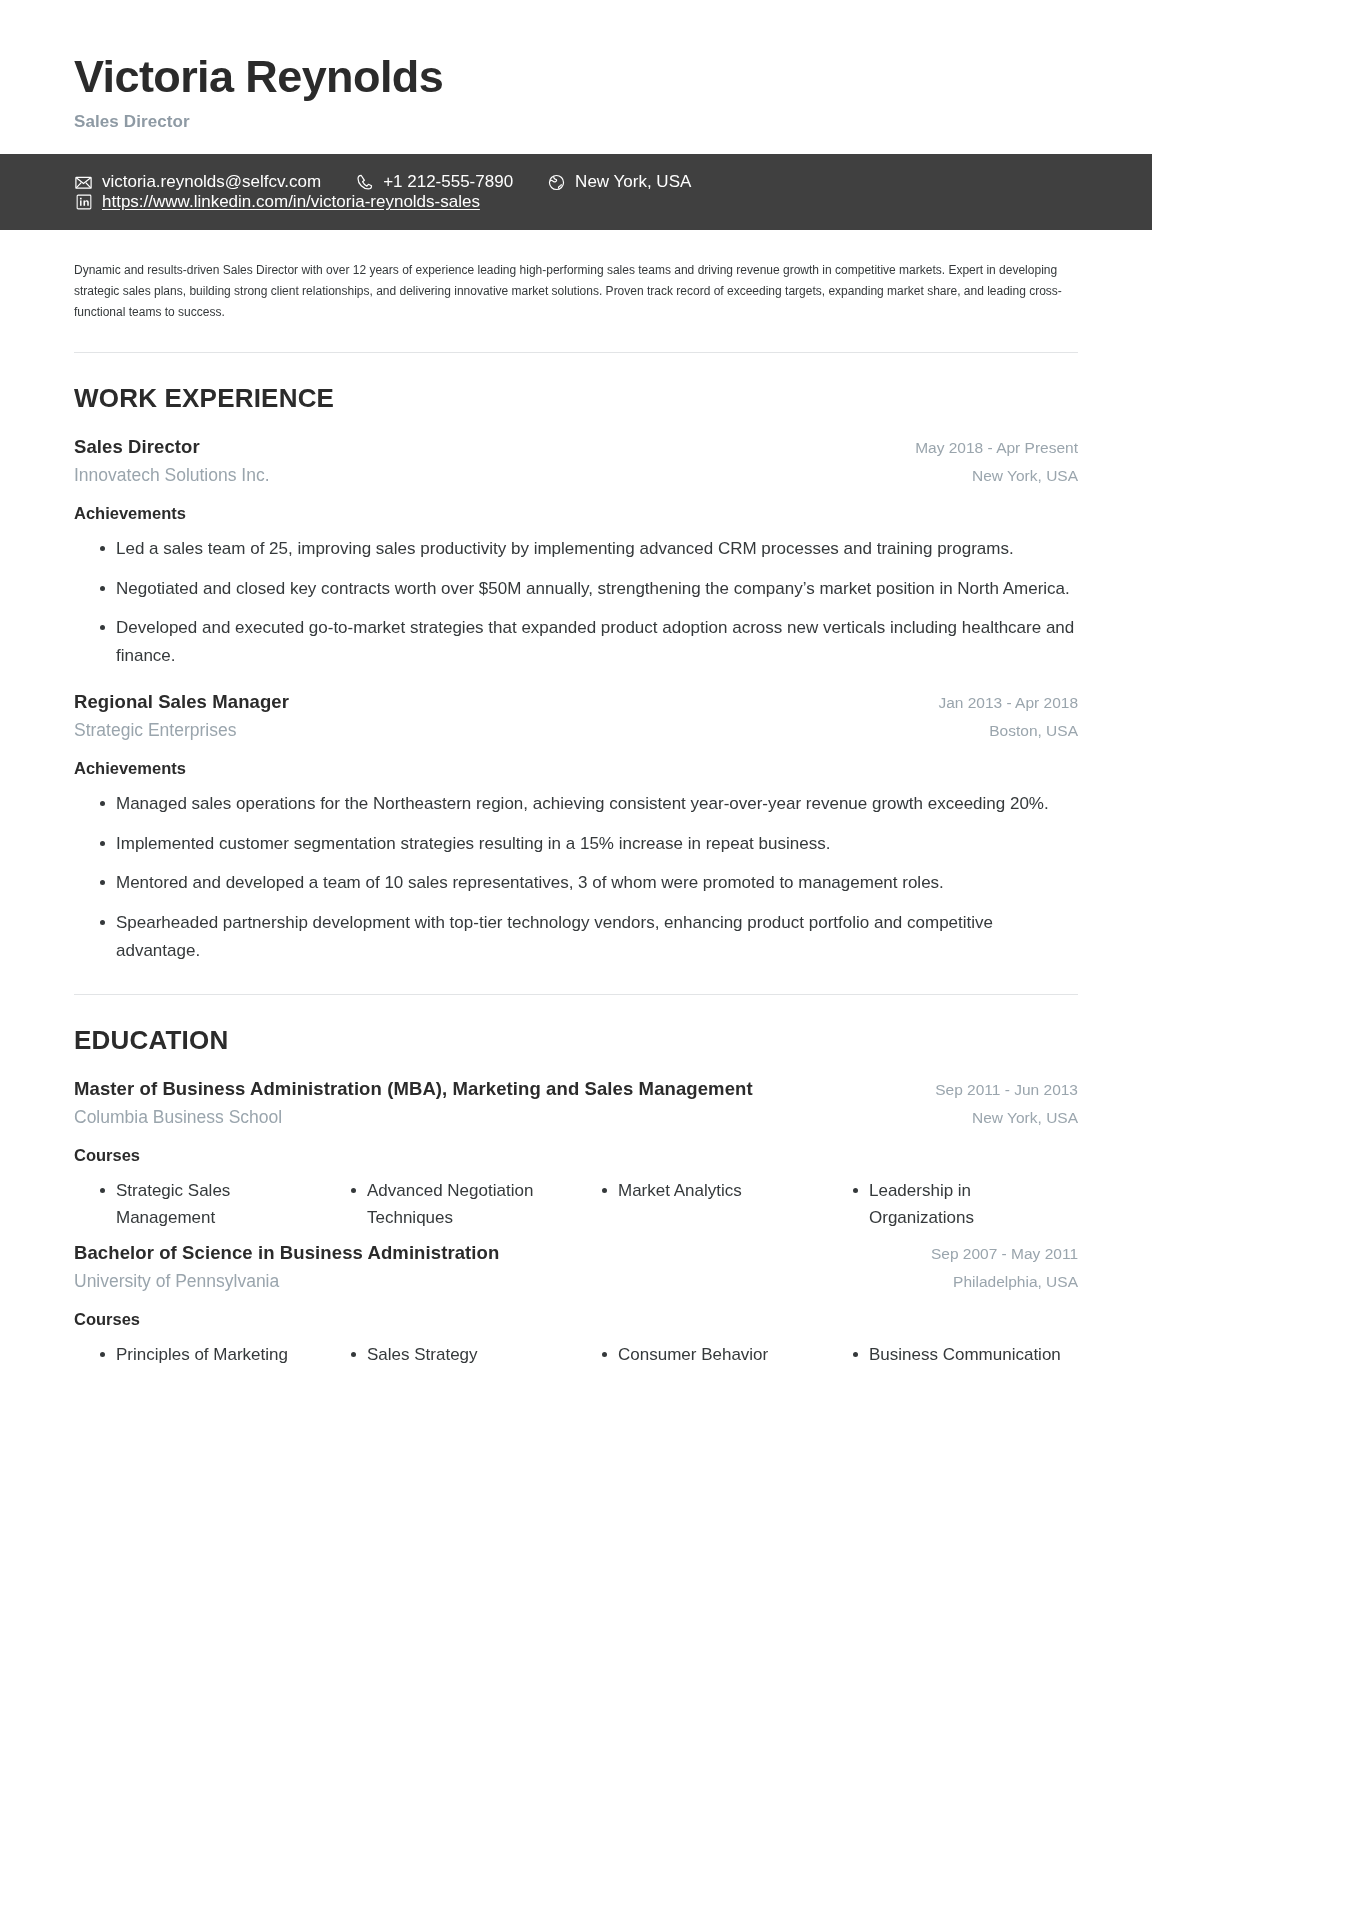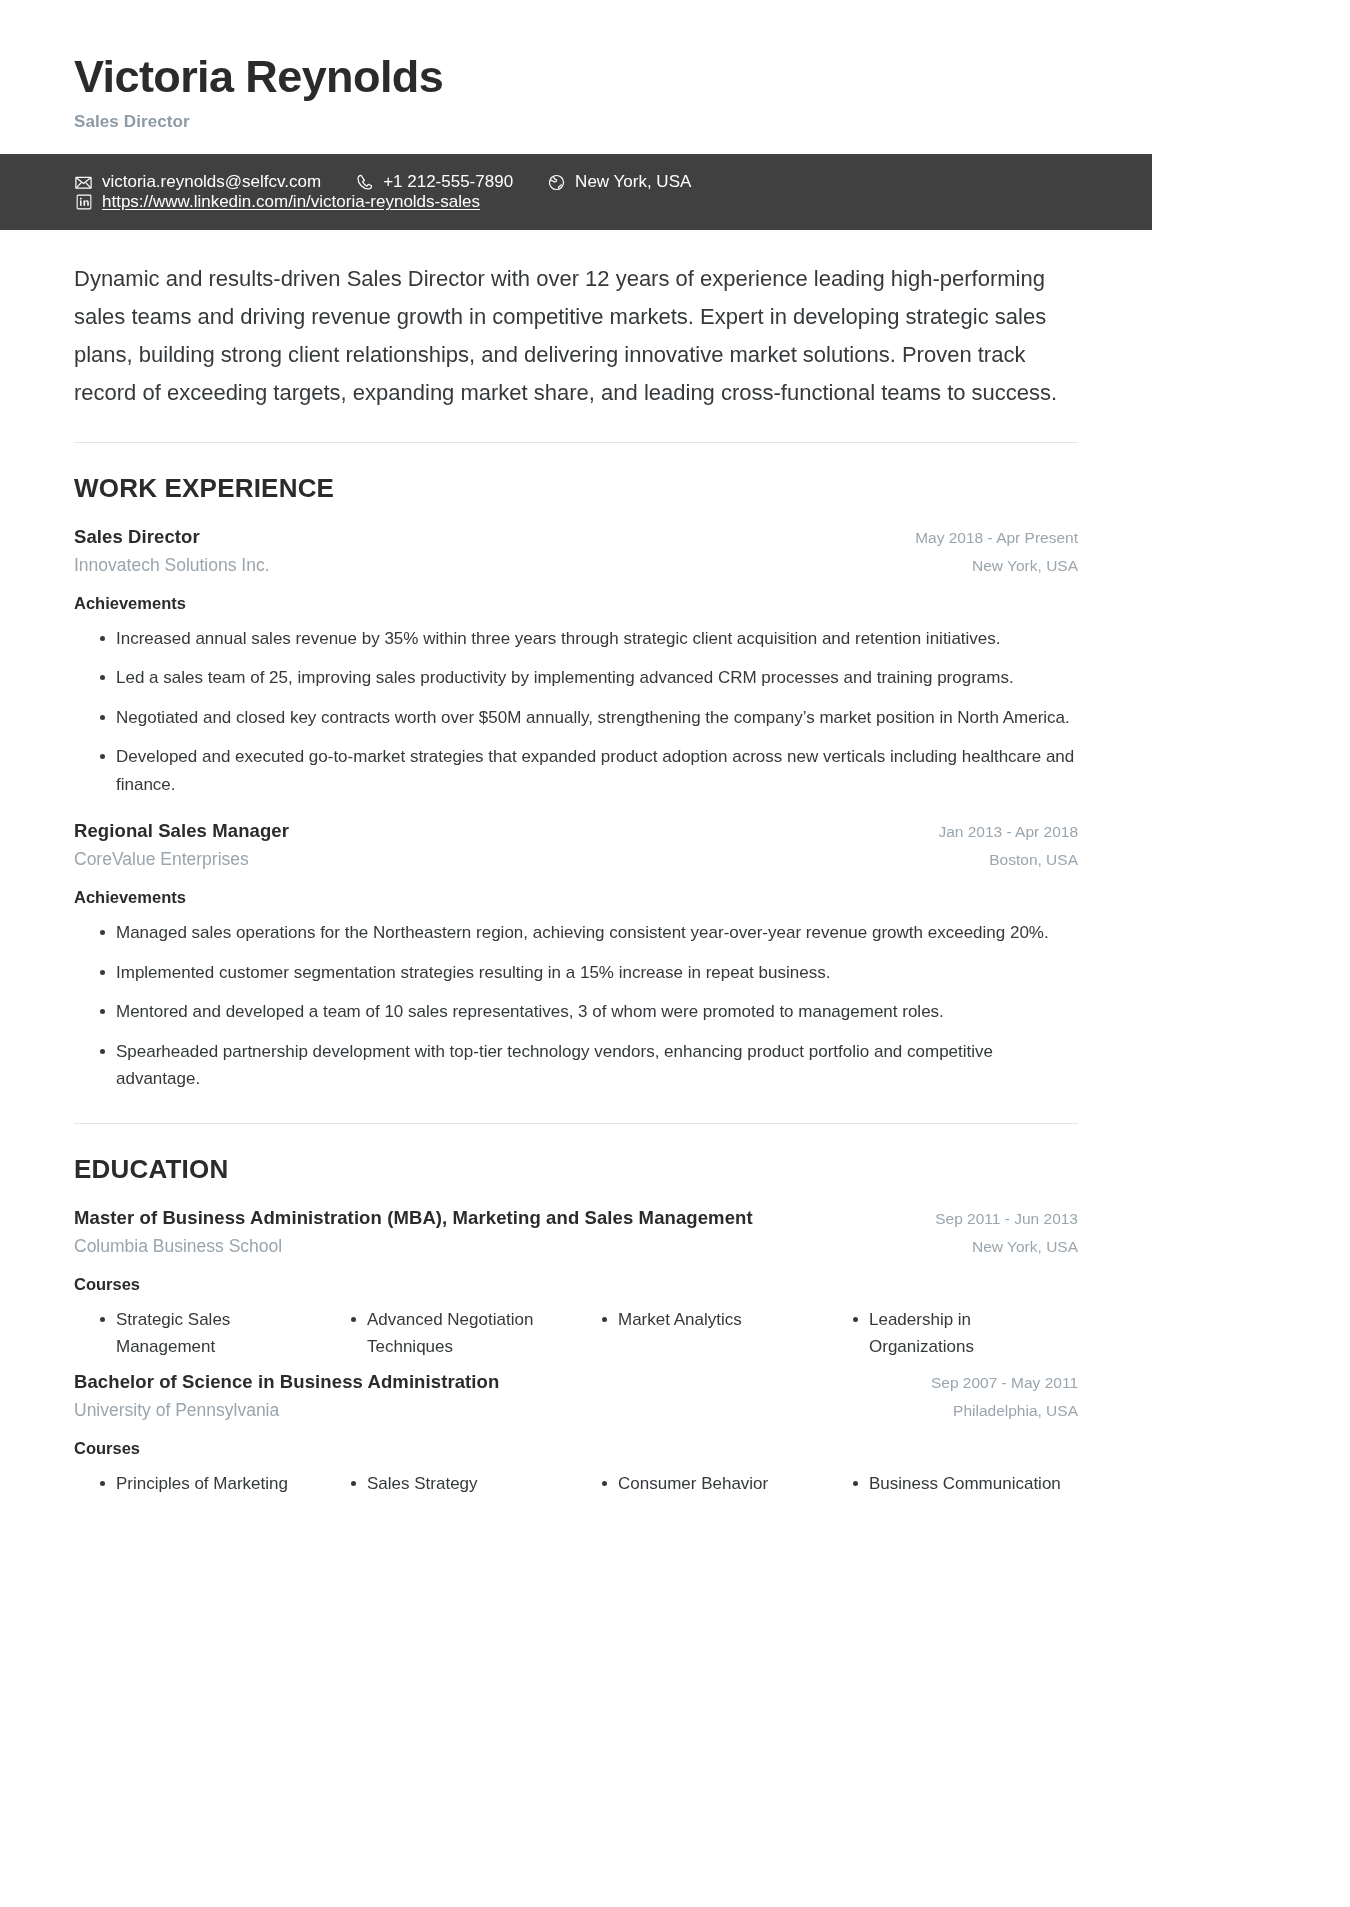--- a/index.html
+++ b/index.html
@@ -90,21 +90,21 @@
 
   .section-title {
     font-size: 26px;
     font-weight: 800;
     letter-spacing: 0.2px;
     color: #2b2b2b;
     margin-bottom: 16px;
   }
 
   .summary-text {
-    font-size: 22px;
+    font-size: 12px;
     line-height: 1.72;
     color: #35393b;
     max-width: 1180px;
   }
 
   
   .entry { margin-top: 22px; }
   .entry:first-of-type { margin-top: 4px; }
 
   .entry-row {
@@ -265,34 +265,33 @@
         <div class="entry-row">
           <div class="entry-title">Sales Director</div>
           <div class="entry-date">May 2018 - Apr Present</div>
         </div>
         <div class="entry-row">
           <div class="entry-org">Innovatech Solutions Inc.</div>
           <div class="entry-loc">New York, USA</div>
         </div>
         <div class="sub-label">Achievements</div>
         <ul class="bullets">
-          <li>Increased annual sales revenue by 35% within three years through strategic client acquisition and retention initiatives.</li>
           <li>Led a sales team of 25, improving sales productivity by implementing advanced CRM processes and training programs.</li>
           <li>Negotiated and closed key contracts worth over $50M annually, strengthening the company’s market position in North America.</li>
           <li>Developed and executed go-to-market strategies that expanded product adoption across new verticals including healthcare and finance.</li>
         </ul>
       </div>
 
       <div class="entry">
         <div class="entry-row">
           <div class="entry-title">Regional Sales Manager</div>
           <div class="entry-date">Jan 2013 - Apr 2018</div>
         </div>
         <div class="entry-row">
-          <div class="entry-org">CoreValue Enterprises</div>
+          <div class="entry-org">Strategic Enterprises</div>
           <div class="entry-loc">Boston, USA</div>
         </div>
         <div class="sub-label">Achievements</div>
         <ul class="bullets">
           <li>Managed sales operations for the Northeastern region, achieving consistent year-over-year revenue growth exceeding 20%.</li>
           <li>Implemented customer segmentation strategies resulting in a 15% increase in repeat business.</li>
           <li>Mentored and developed a team of 10 sales representatives, 3 of whom were promoted to management roles.</li>
           <li>Spearheaded partnership development with top-tier technology vendors, enhancing product portfolio and competitive advantage.</li>
         </ul>
       </div>

